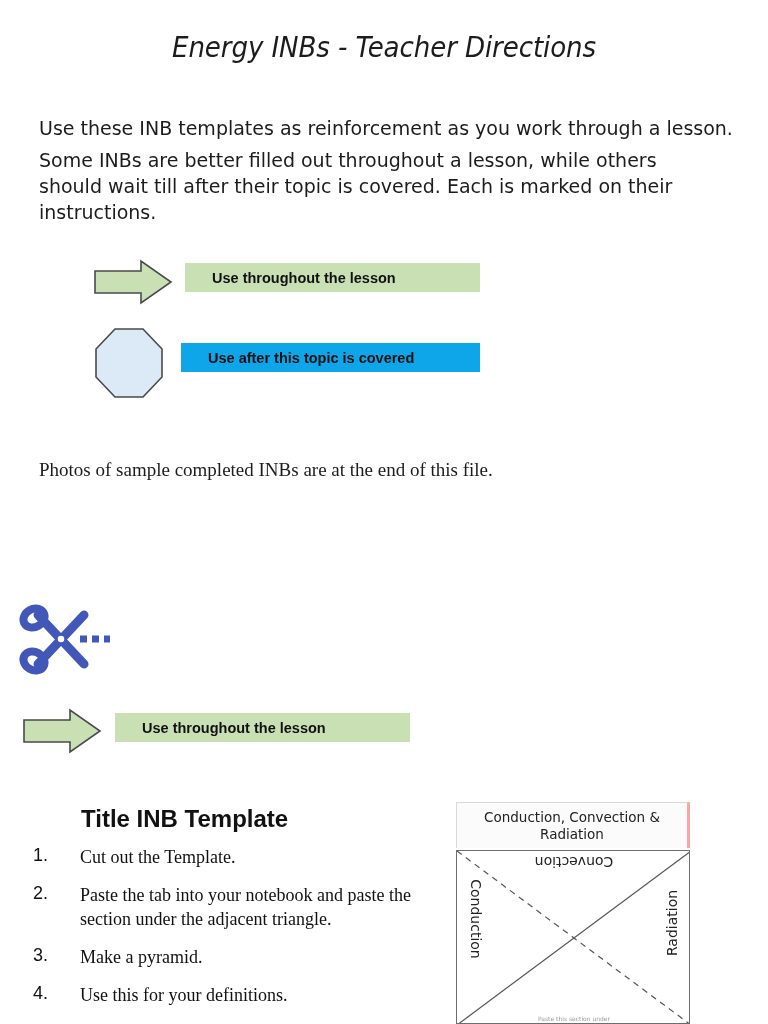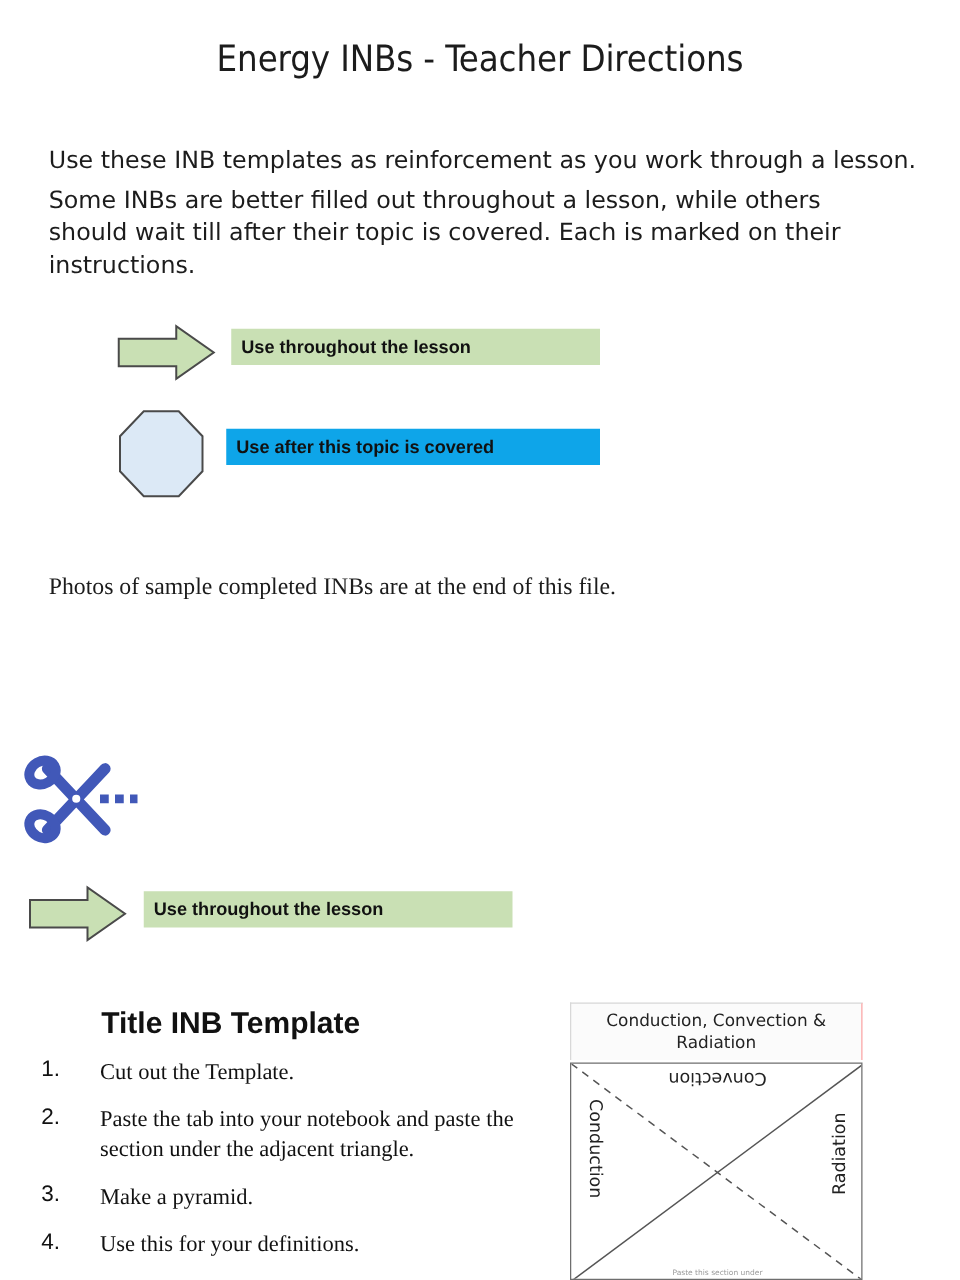--- a/index.html
+++ b/index.html
@@ -32,20 +32,21 @@
     left: 0;
     top: 30px;
     width: 768px;
     text-align: center;
     font-size: 29px;
     font-weight: 400;
     letter-spacing: -0.1px;
     color: #1c1c1c;
     font-family: "DejaVu Sans", sans-serif;
     font-stretch: condensed;
+    font-style: italic;
   }
 
   .intro-para {
     position: absolute;
     left: 39px;
     top: 86px;
     width: 700px;
     font-size: 19px;
     line-height: 28px;
     color: #1c1c1c;
@@ -88,21 +89,21 @@
     left: 94px;
     top: 327px;
     width: 70px;
     height: 72px;
   }
 
   .legend-bar {
     position: absolute;
     display: flex;
     align-items: center;
-    padding-left: 8px;
+    padding-left: 27px;
     box-sizing: border-box;
     font-size: 14.5px;
     font-weight: 600;
     color: #111;
     font-family: "Liberation Sans", sans-serif;
   }
   .legend-bar-green {
     left: 185px;
     top: 263px;
     width: 295px;
@@ -199,21 +200,21 @@
   }
   .tab-header {
     position: absolute;
     left: 0;
     top: 0;
     width: 234px;
     height: 46px;
     background: #fbfbfb;
     border-top: 1px solid #d8d8d8;
     border-left: 1px solid #d8d8d8;
-    border-right: 1px solid #fca5a5;
+    border-right: 3px solid #fca5a5;
     display: flex;
     align-items: center;
     justify-content: center;
     text-align: center;
     font-size: 13.5px;
     line-height: 17px;
     color: #222;
     font-family: "DejaVu Sans", sans-serif;
     box-sizing: border-box;
   }

